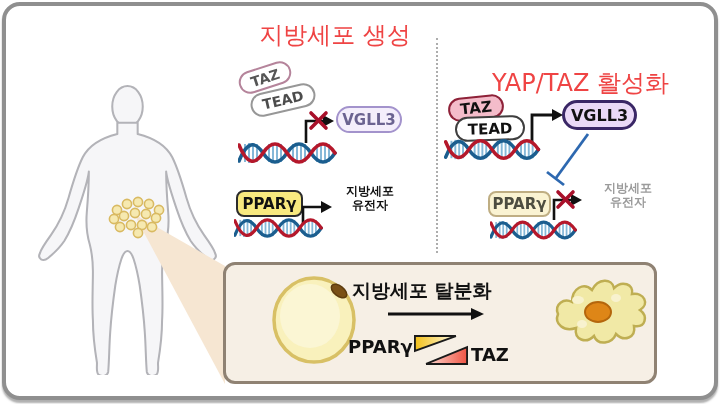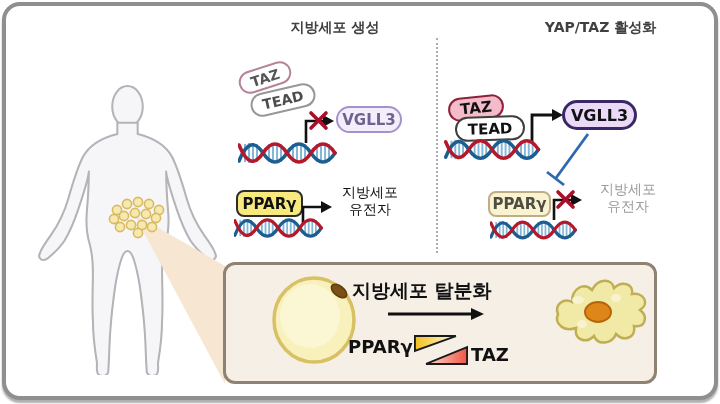--- a/index.html
+++ b/index.html
@@ -8,33 +8,33 @@
     font-family:"DejaVu Sans","Liberation Sans",sans-serif;overflow:hidden;
   }
   .frame{
     position:absolute;left:2px;top:2px;right:2px;bottom:4px;
     border:4px solid #8f8f8f;border-radius:18px;
     box-shadow:0 3px 2px rgba(110,110,110,.55);
     background:#ffffff;
   }
   .abs{position:absolute;}
   .panel-title{
-    position:absolute;top:19px;font-size:14px;font-weight:bold;color:#404040;
+    position:absolute;top:19px;font-size:24px;font-weight:normal;color:#ef4444;
     text-align:center;letter-spacing:0px;
   }
   .divider{
     position:absolute;left:436px;top:38px;height:215px;width:0;
     border-left:2px dotted #adadad;
   }
   .pill{
     position:absolute;display:flex;align-items:center;justify-content:center;
     border-radius:999px;box-sizing:border-box;font-weight:bold;
   }
   .gene-text{
-    position:absolute;text-align:center;font-weight:normal;font-size:14px;line-height:1.18;
+    position:absolute;text-align:center;font-weight:bold;font-size:12px;line-height:1.18;
     color:#111;
   }
   .gene-text.inactive{color:#9b9b9b;}
   .bottom-box{
     position:absolute;left:223px;top:262px;width:434px;height:122px;
     background:#f6efe5;border:3px solid #8f8273;border-radius:12px;box-sizing:border-box;
     z-index:3;
   }
   .bbox-title{
     position:absolute;left:352px;top:278px;width:175px;text-align:left;
@@ -44,21 +44,21 @@
   svg{display:block;}
   .z2{z-index:2;} .z4{z-index:4;}
 </style>
 </head>
 <body>
 
 <div id="stage">
   <div class="frame"></div>
 
   <div class="panel-title" style="left:240px;width:190px;">지방세포 생성</div>
-  <div class="panel-title" style="left:498px;width:205px;">YAP/TAZ 활성화</div>
+  <div class="panel-title" style="left:478px;width:205px;margin-top:48px;">YAP/TAZ 활성화</div>
 
   <div class="divider"></div>
 
   <svg class="abs" style="left:35px;top:80px;" width="185" height="295" viewBox="0 0 180 290">
     <ellipse cx="90" cy="26" rx="15" ry="20" fill="#f6f6f8" stroke="#b3b3b8" stroke-width="2"></ellipse>
     <path fill="#f6f6f8" stroke="#b3b3b8" stroke-width="2" stroke-linejoin="round" d="
       M80,42 L80,53
       C64,57 52,64 46,76
       C40,88 36,102 32,116
       C28,130 22,142 15,152

